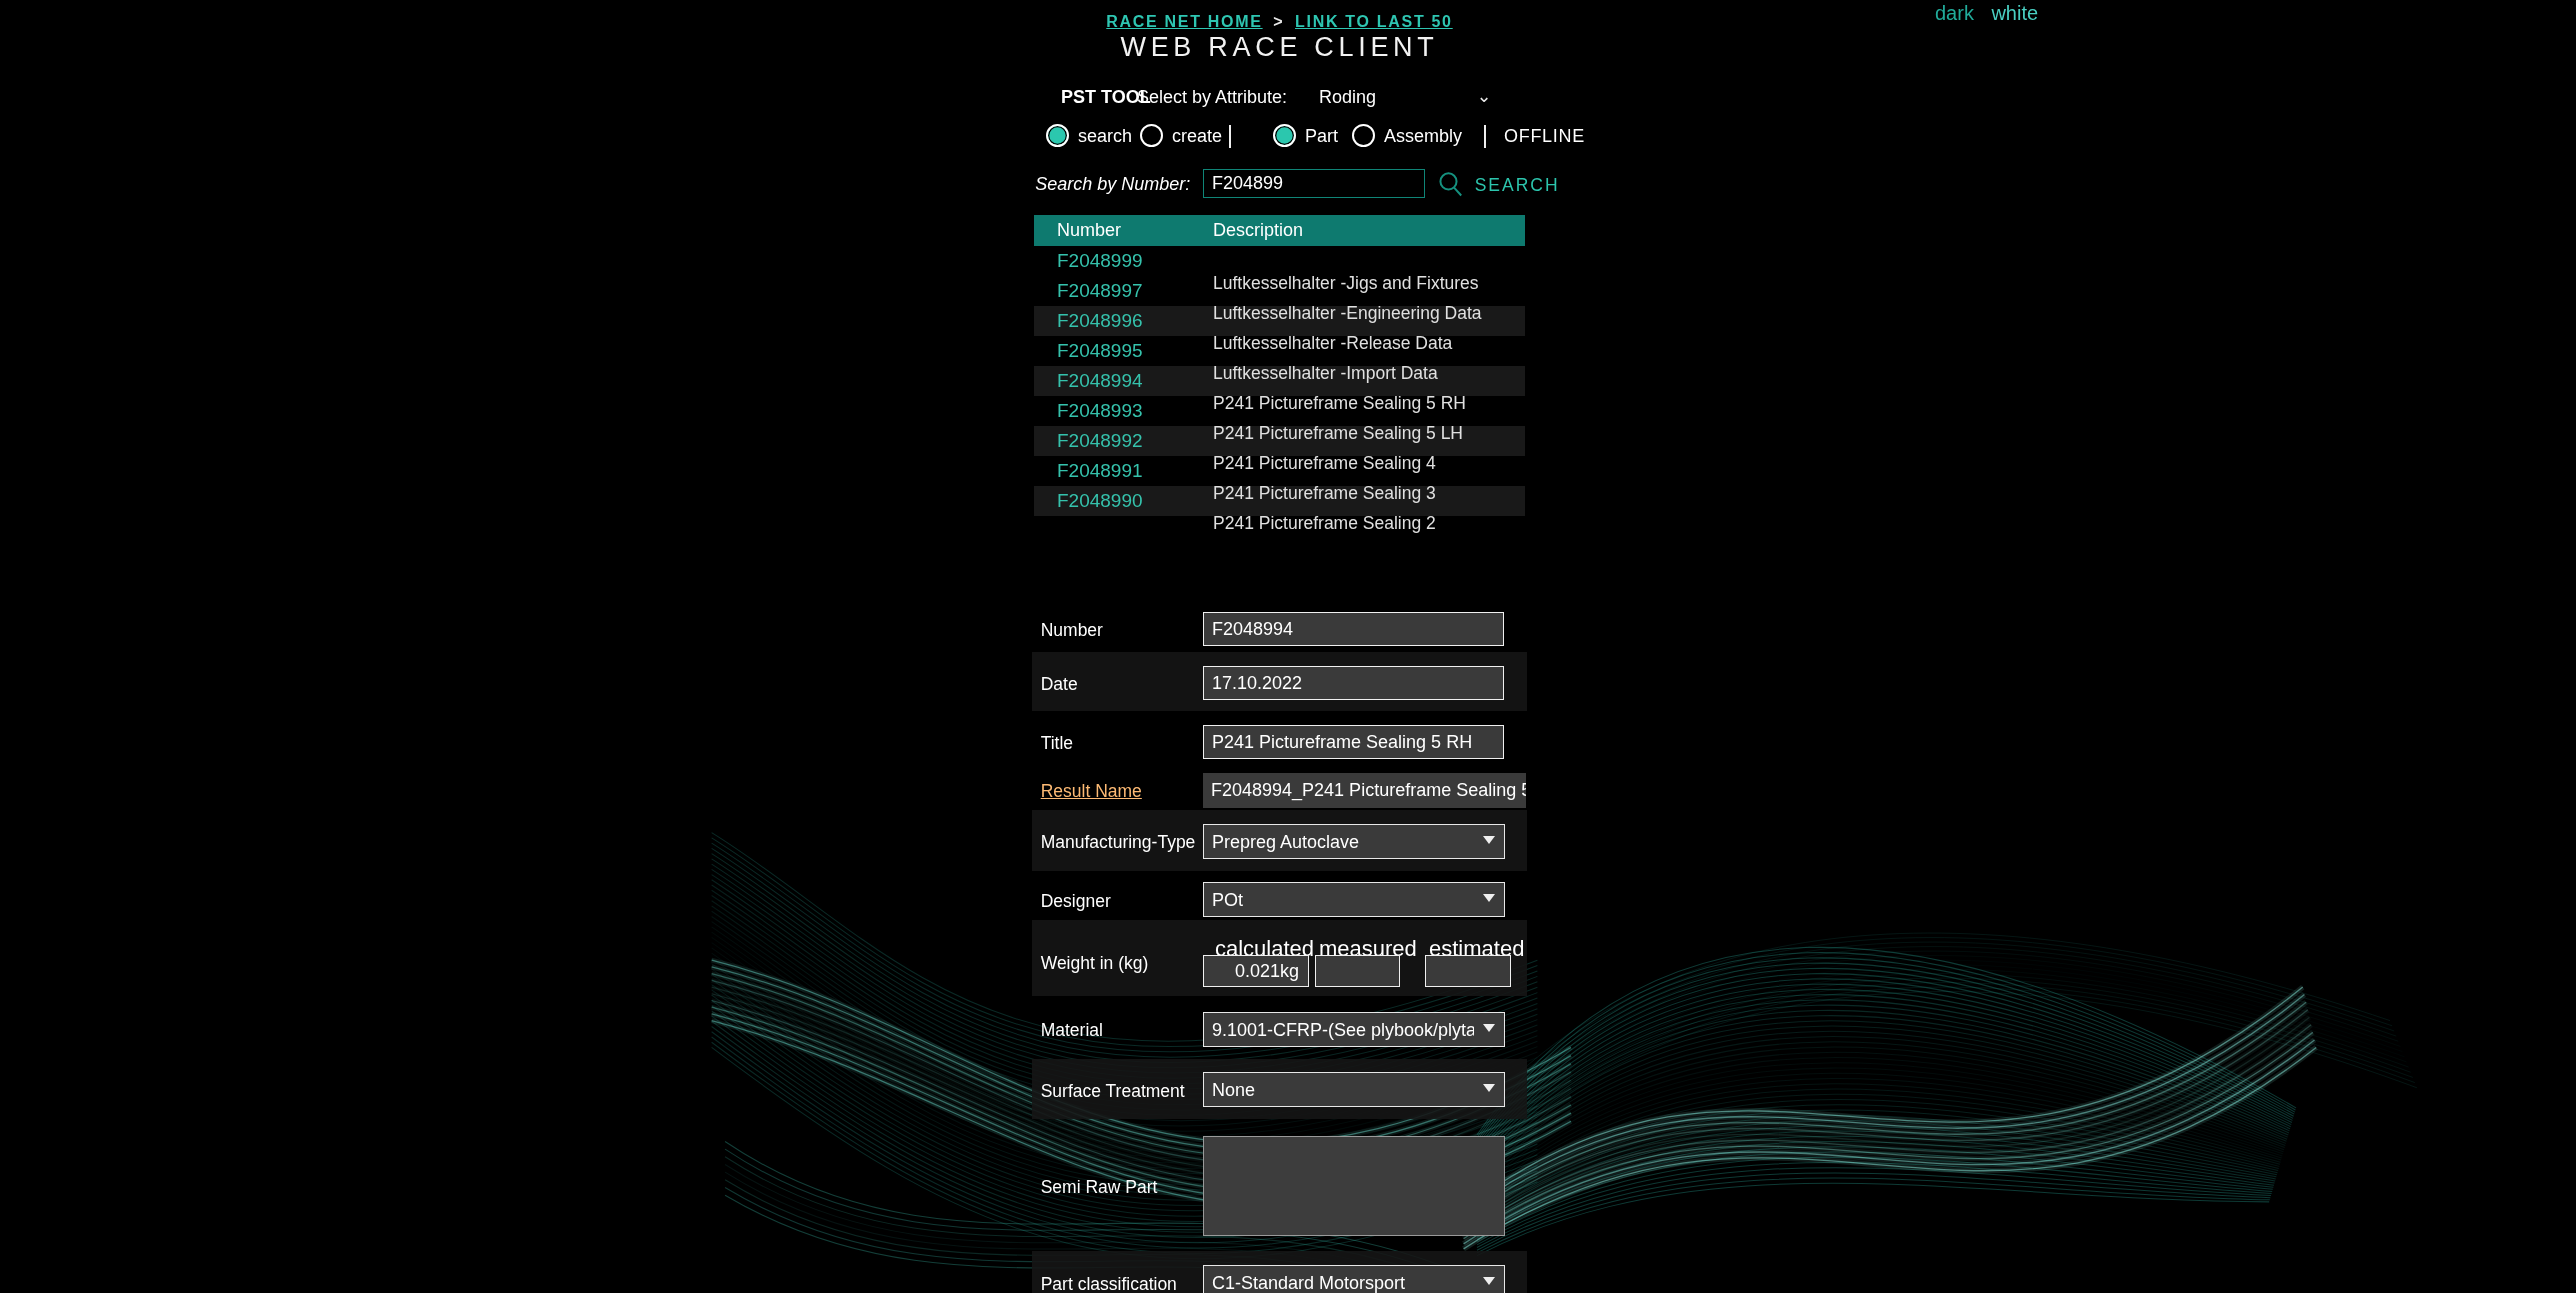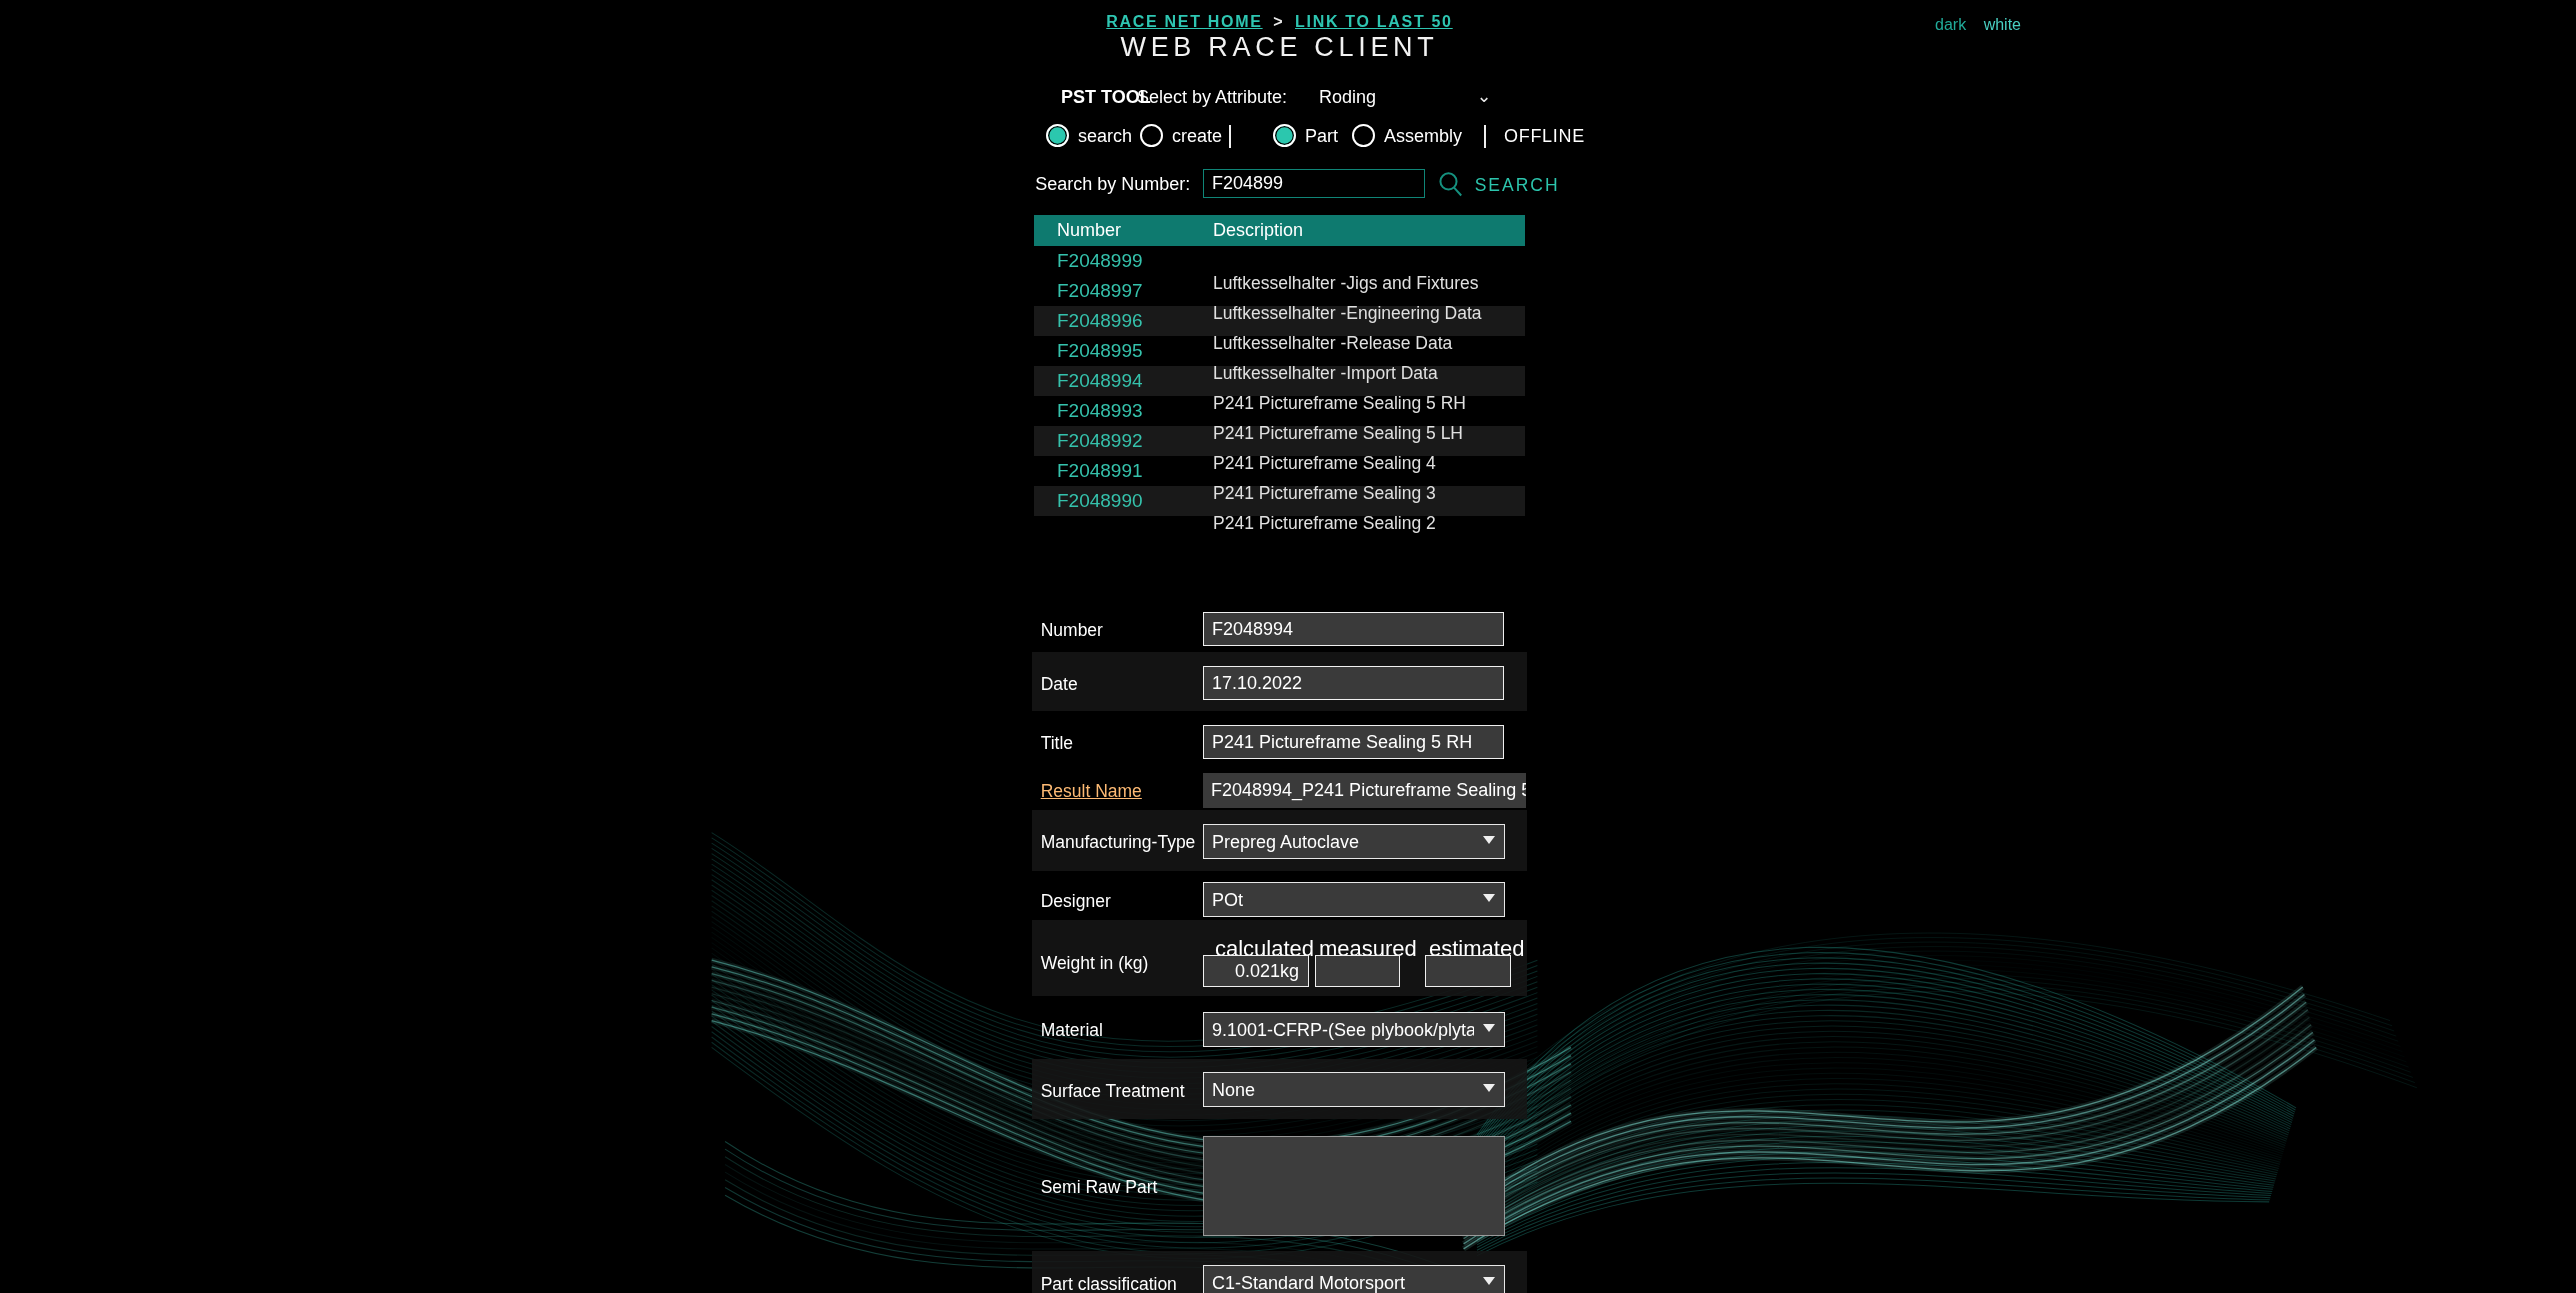--- a/index.html
+++ b/index.html
@@ -2,21 +2,21 @@
 <html style="font-size:10.7px"><head>
 <meta charset="utf-8">
 <style>
   html,body{margin:0;padding:0;background:#000;}
   .page{position:relative;width:2576px;height:1294px;overflow:hidden;
         font-family:"Liberation Sans", sans-serif;color:#fff;background:#000;}
   #waves{position:absolute;left:0;top:0;z-index:1;}
   .content{position:absolute;left:1034px;top:12px;width:491px;height:1294px;z-index:2;}
 
   
-  .topright{position:absolute;left:1935px;top:16px;z-index:2;font-size:16px;}
+  .topright{position:absolute;left:1935px;top:2px;z-index:2;font-size:20px;}
   .topright a{text-decoration:none;cursor:pointer;}
   .lnk-dark{color:#21ab9a;margin-right:17.5px;}
   .lnk-white{color:#49cfc2;}
 
   .breadcrumb{position:absolute;top:1.3px;left:0;width:100%;text-align:center;
               font-size:16px;font-weight:bold;letter-spacing:1.7px;}
   .breadcrumb a{color:#2ec6b2;text-decoration:underline;cursor:pointer;}
   .breadcrumb .sep{color:#e8e8e8;margin:0 10.7px;text-decoration:none;font-weight:bold;}
   .pagetitle{position:absolute;top:20px;left:0;width:100%;text-align:center;
              font-size:27px;letter-spacing:4.7px;color:#f2f2f2;font-weight:400;}
@@ -33,21 +33,21 @@
   .modes{position:absolute;top:111px;left:0;width:100%;height:29.5px;font-size:18px;}
   .radio{position:absolute;top:1.3px;width:19px;height:19px;border:2.7px solid #fff;
          border-radius:50%;background:#000;cursor:pointer;}
   .radio.on{background:#2bc7ae;box-shadow:inset 0 0 0 1.3px #000;}
   .modes label{position:absolute;top:2.7px;cursor:pointer;}
   .mode-sep{position:absolute;top:-1.3px;font-size:23px;font-weight:300;color:#fff;}
   .offline{position:absolute;top:2.7px;letter-spacing:0.7px;}
 
   
   .searchrow{position:absolute;top:157px;left:0;width:100%;height:34px;font-size:18px;}
-  .search-label{position:absolute;left:1.3px;top:5.4px;}
+  .search-label{position:absolute;left:1.3px;top:5.4px;font-style:italic;}
   .search-input{position:absolute;left:169px;top:0;width:204px;height:27px;background:#000;
                 border:1.3px solid #0f8577;color:#fff;font-size:18px;padding:0 8px;
                 font-family:"Liberation Sans",sans-serif;outline:none;}
   .search-btn{position:absolute;left:403px;top:1.3px;display:flex;align-items:center;cursor:pointer;}
   .search-btn svg{margin-right:10.7px;}
   .search-btn .txt{color:#2cc5ad;font-size:17.5px;letter-spacing:2px;font-weight:500;}
 
   
   .results{position:absolute;top:203px;left:0;width:491px;}
   .thead{display:flex;height:31px;background:#0e7a6f;align-items:center;font-size:18px;}

